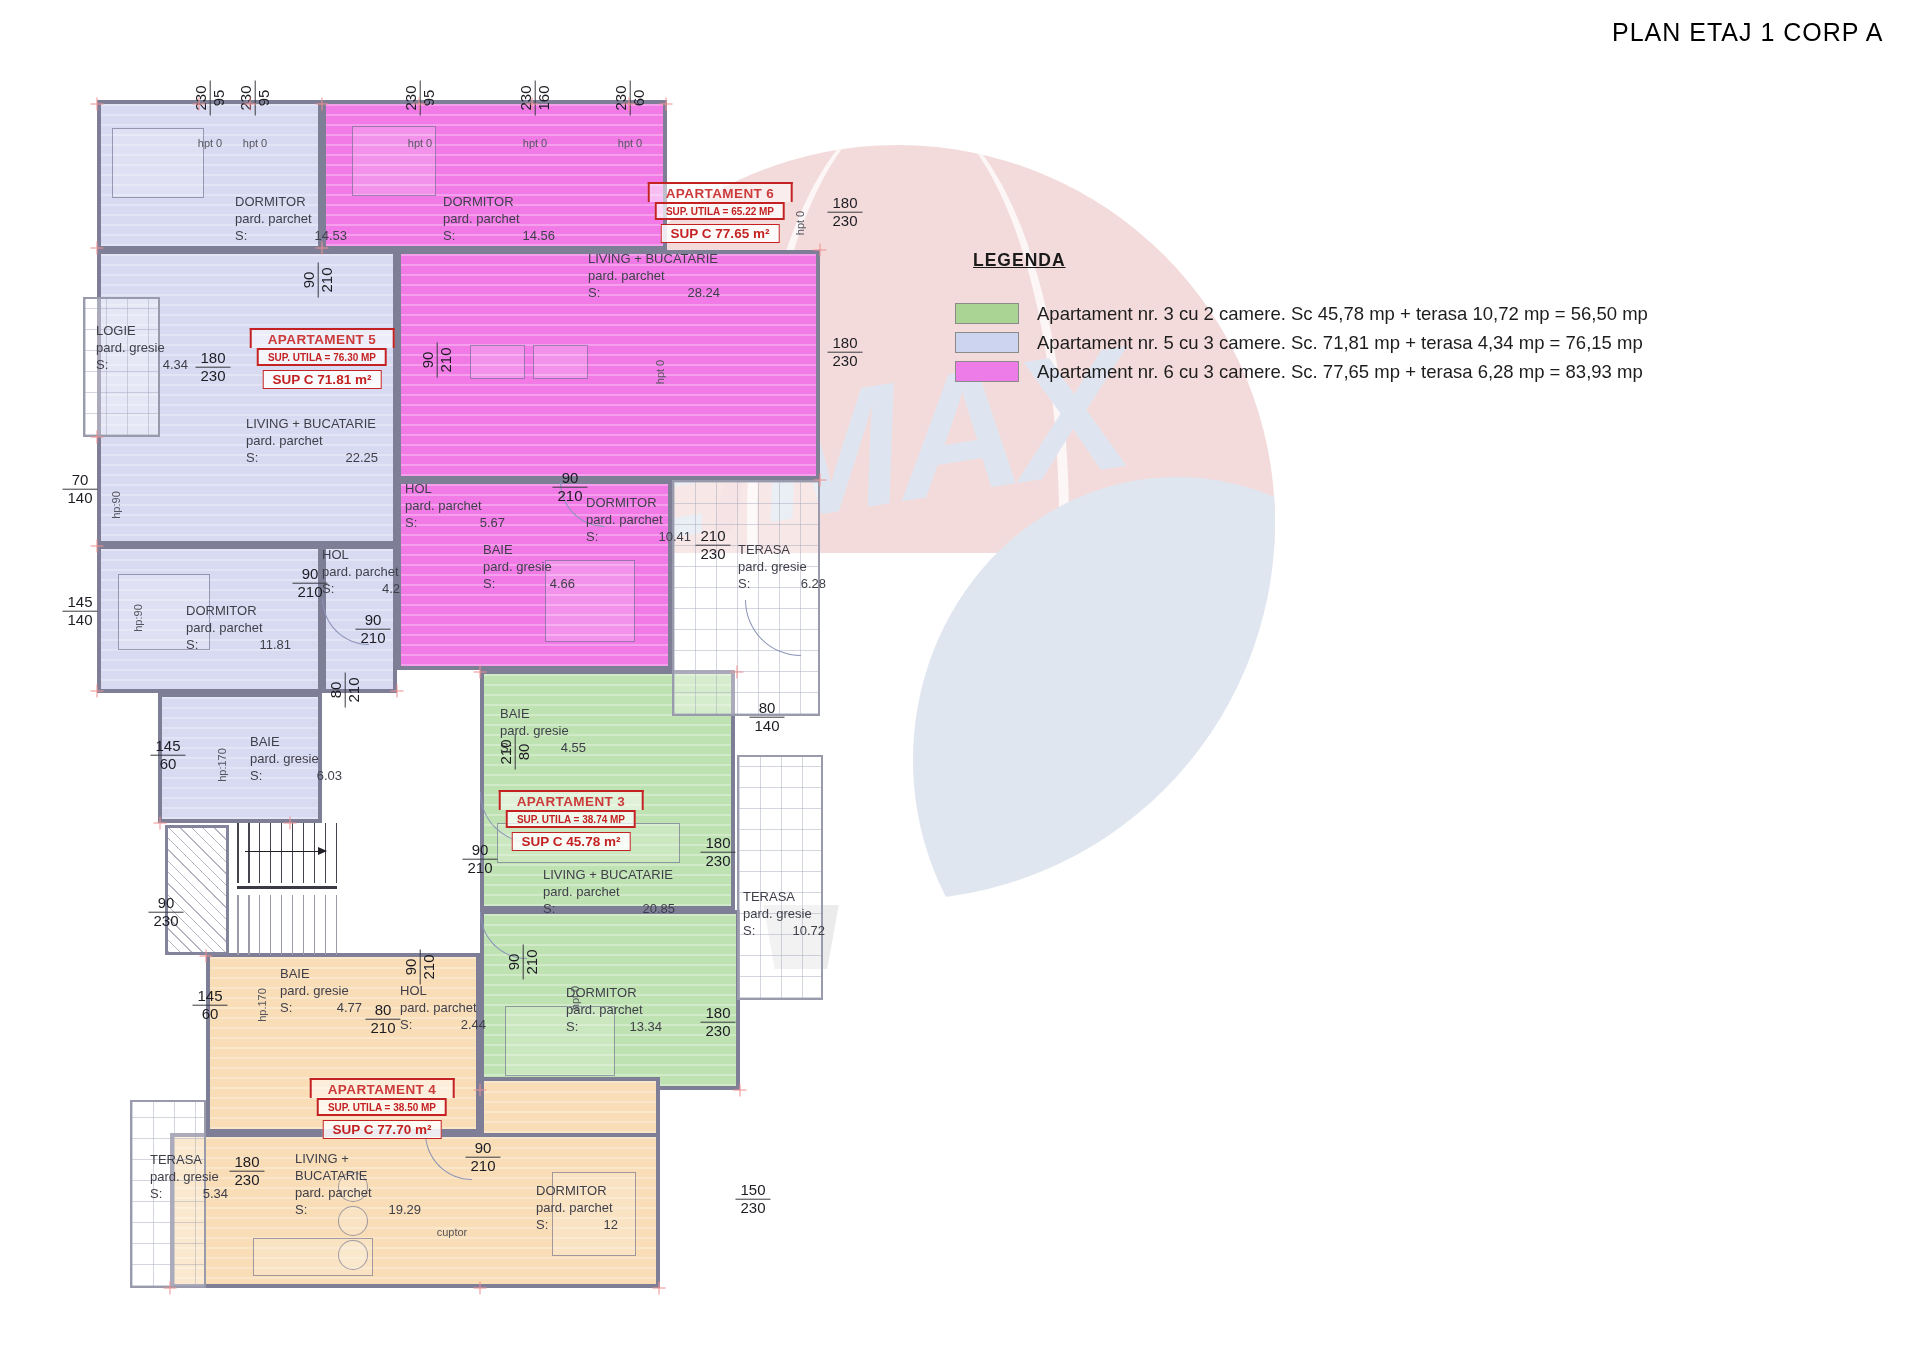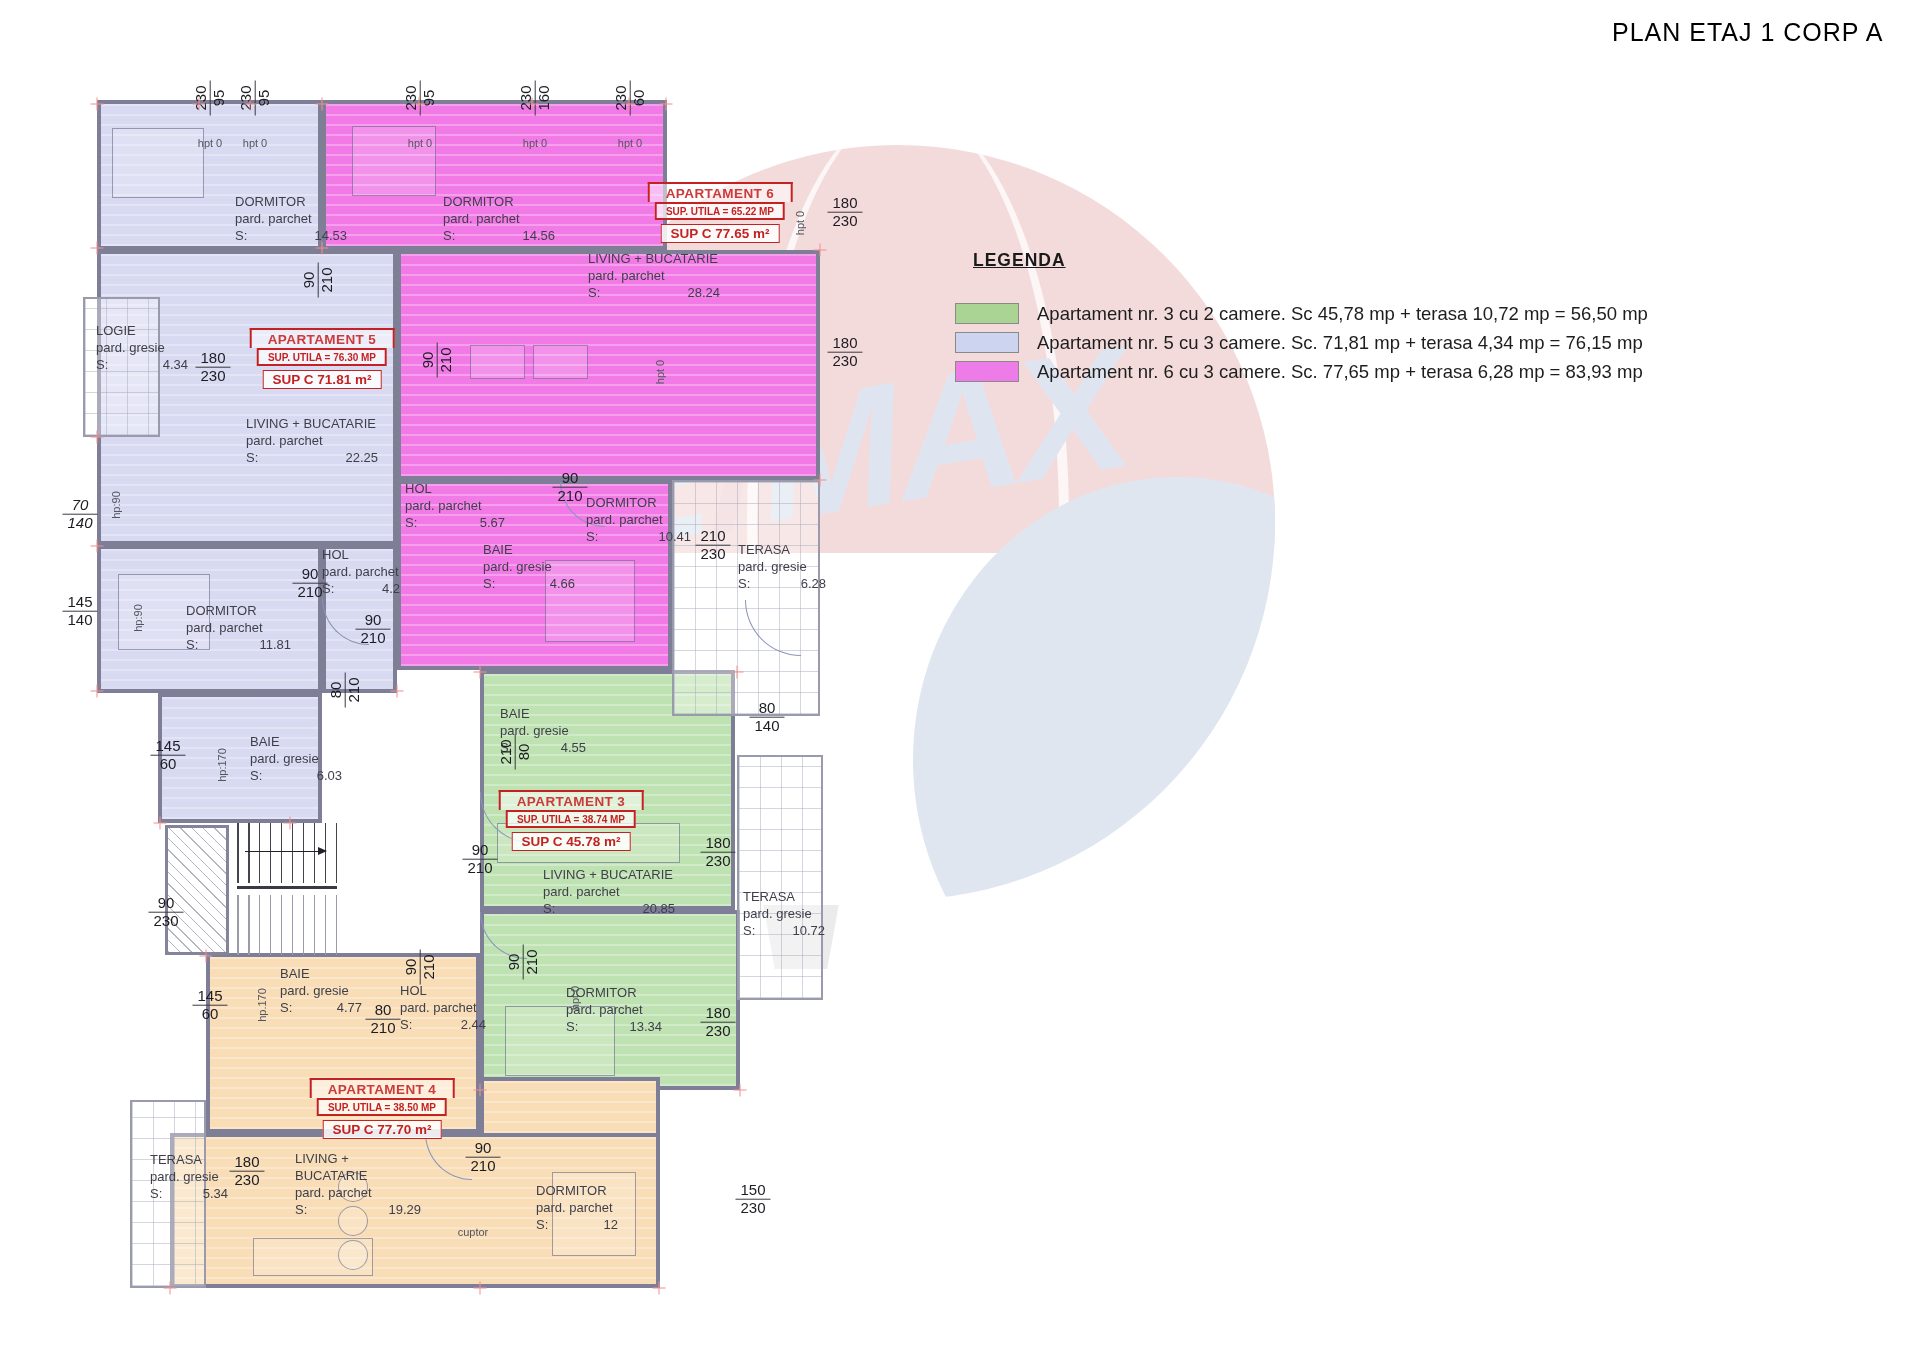--- a/index.html
+++ b/index.html
@@ -354,21 +354,21 @@
         <div class="b">230</div>
       </div>
       <div class="dim" style="left: 718px; top: 1022px;">
         <div class="t">180</div>
         <div class="b">230</div>
       </div>
       <div class="dim" style="left: 753px; top: 1199px;">
         <div class="t">150</div>
         <div class="b">230</div>
       </div>
-      <div class="dim" style="left: 80px; top: 514px; font-style: italic;">
+      <div class="dim" style="left: 80px; top: 489px;">
         <div class="t">70</div>
         <div class="b">140</div>
       </div>
       <div class="dim" style="left: 80px; top: 611px;">
         <div class="t">145</div>
         <div class="b">140</div>
       </div>
       <div class="dim" style="left: 168px; top: 755px;">
         <div class="t">145</div>
         <div class="b">60</div>
@@ -468,21 +468,21 @@
       <div class="wl rot" style="left: 222px; top: 765px;">hp:170</div>
       <div class="wl rot" style="left: 262px; top: 1005px;">hp.170</div>
       <div class="wl rot" style="left: 800px; top: 223px;">hpt 0</div>
       <div class="wl rot" style="left: 660px; top: 372px;">hpt 0</div>
       <div class="wl rot" style="left: 575px; top: 998px;">hpt 0</div>
       <div class="wl" style="left: 210px; top: 143px;">hpt 0</div>
       <div class="wl" style="left: 255px; top: 143px;">hpt 0</div>
       <div class="wl" style="left: 420px; top: 143px;">hpt 0</div>
       <div class="wl" style="left: 535px; top: 143px;">hpt 0</div>
       <div class="wl" style="left: 630px; top: 143px;">hpt 0</div>
-      <div class="wl" style="left: 473px; top: 1232px;">cuptor</div>
+      <div class="wl" style="left: 452px; top: 1232px;">cuptor</div>
     </div>
   <div id="aptlbl-layer">
       <div class="apt-label" style="left: 571px; top: 790px;">
         <div class="l1">APARTAMENT 3</div>
         <div class="l2">SUP. UTILA = 38.74 MP</div>
         <div class="l3">SUP C 45.78 m²</div>
       </div>
       <div class="apt-label" style="left: 382px; top: 1078px;">
         <div class="l1">APARTAMENT 4</div>
         <div class="l2">SUP. UTILA = 38.50 MP</div>

